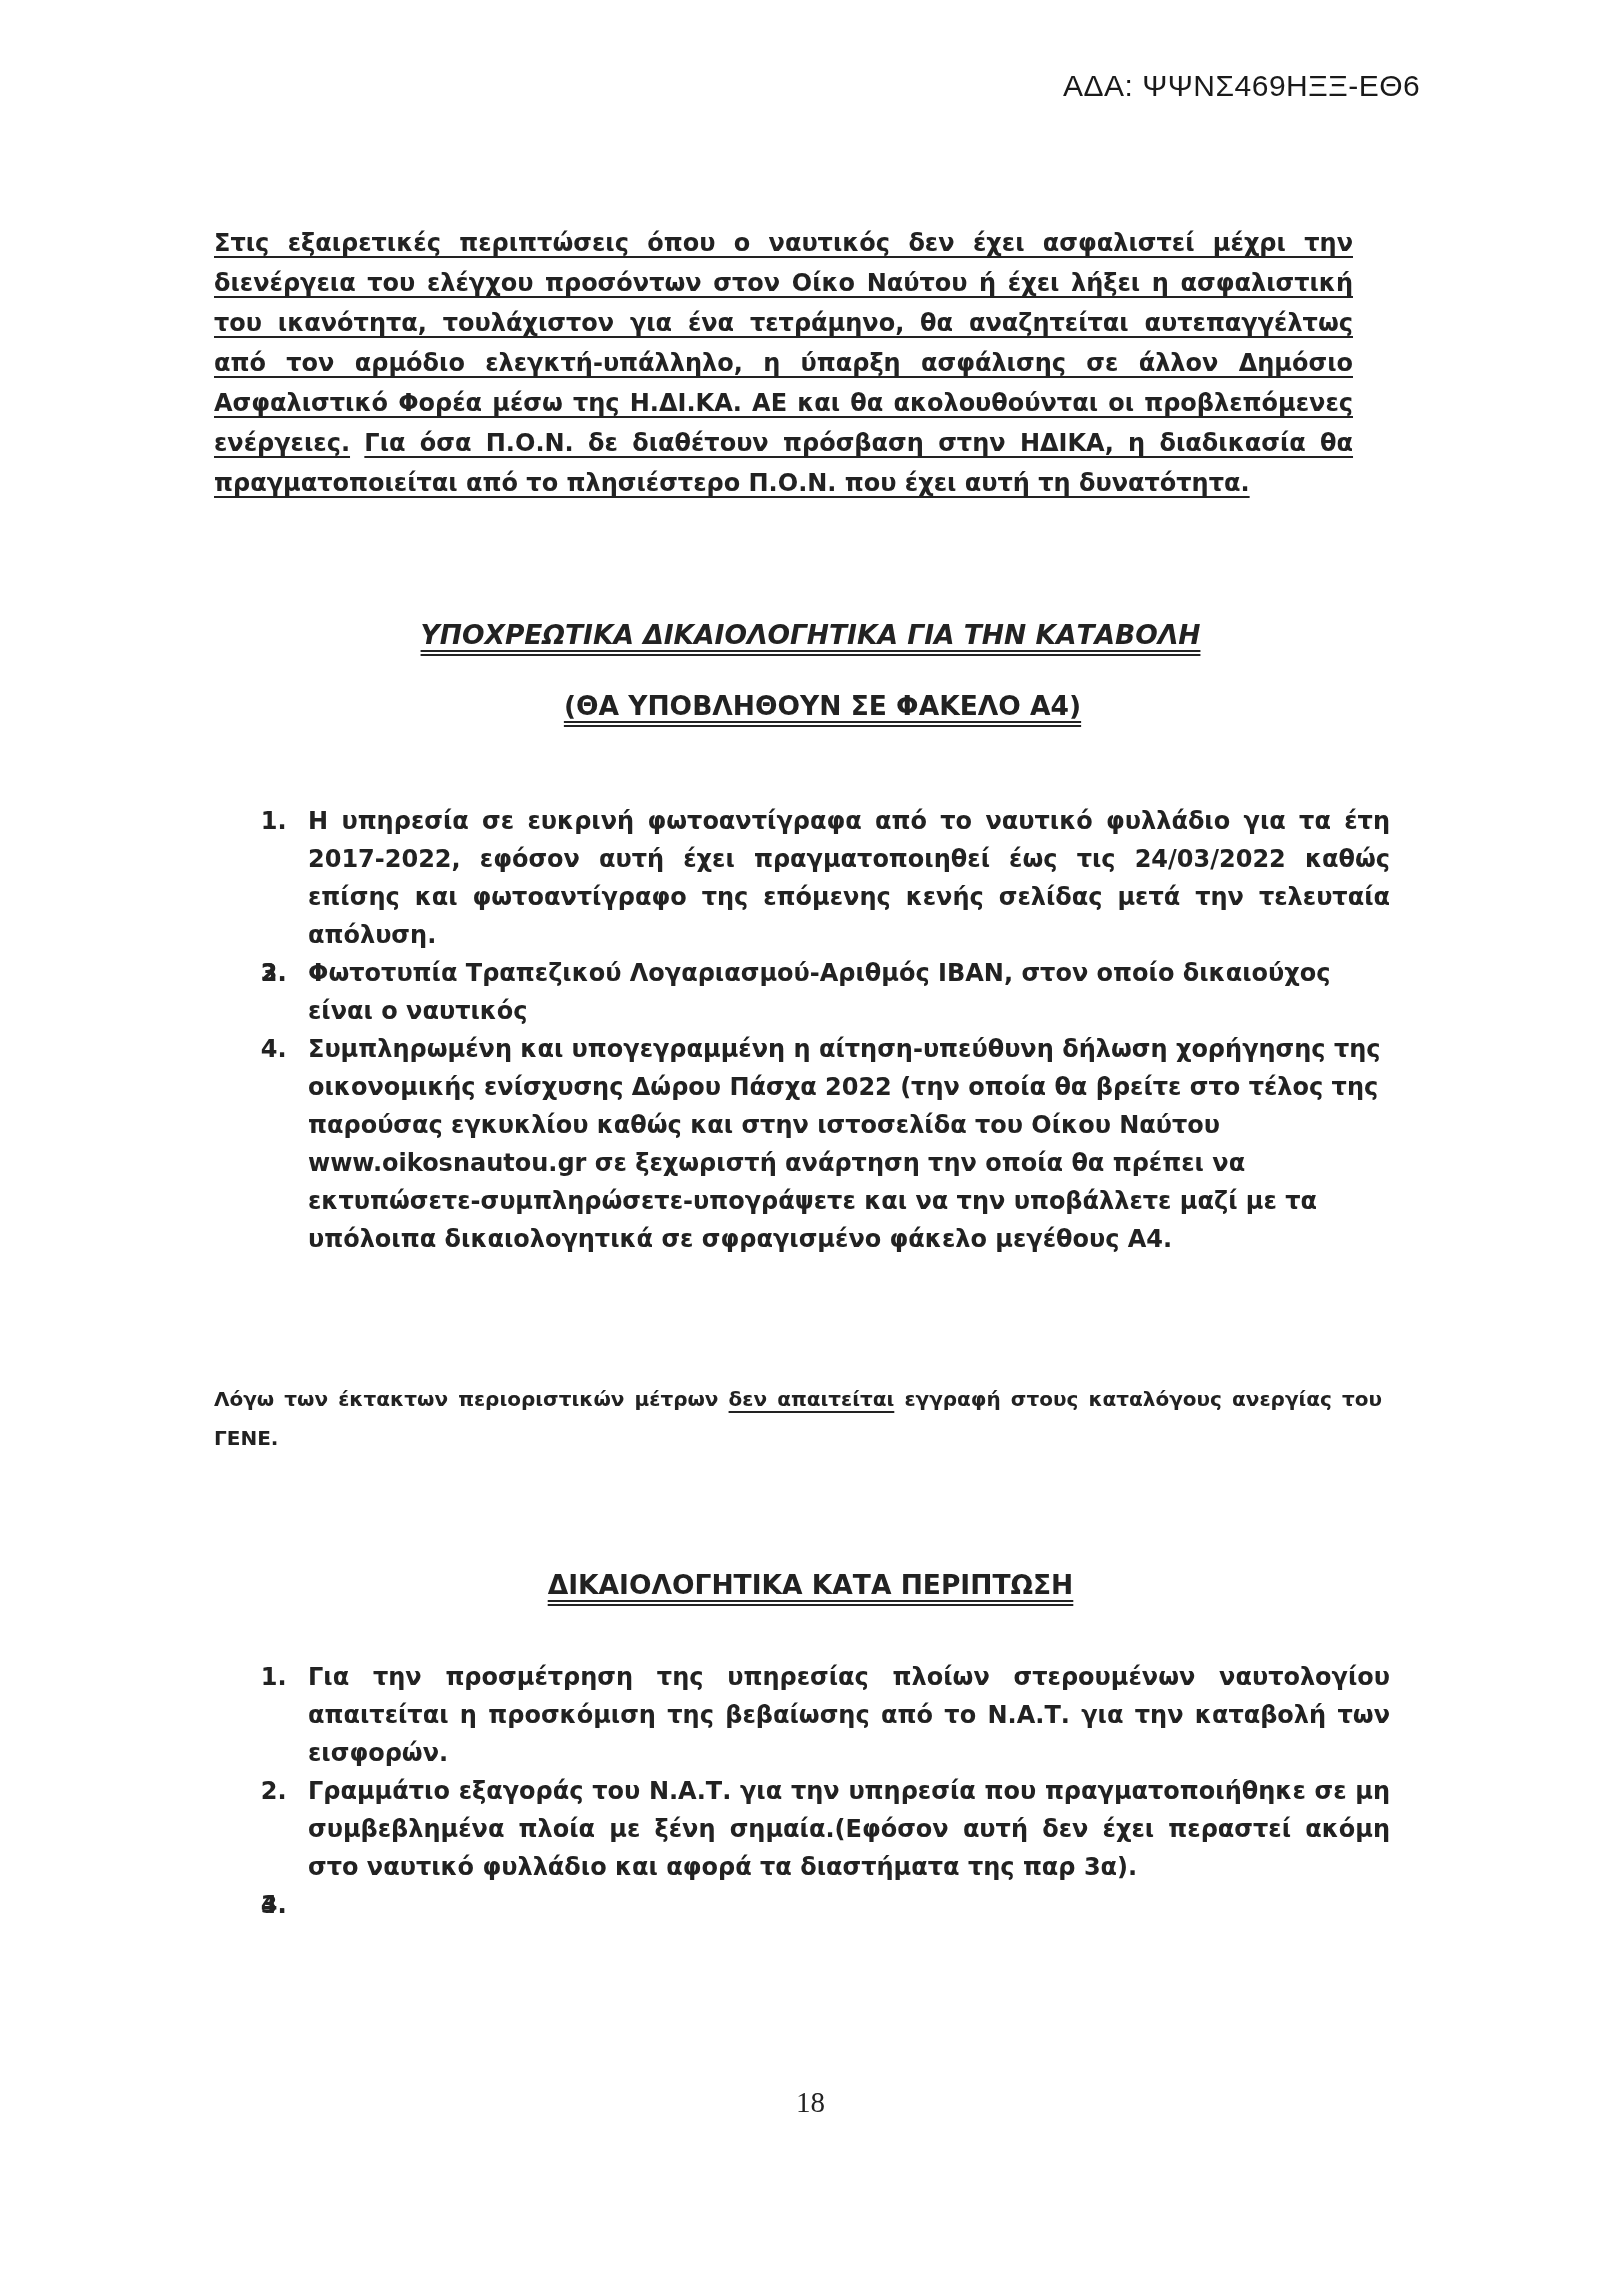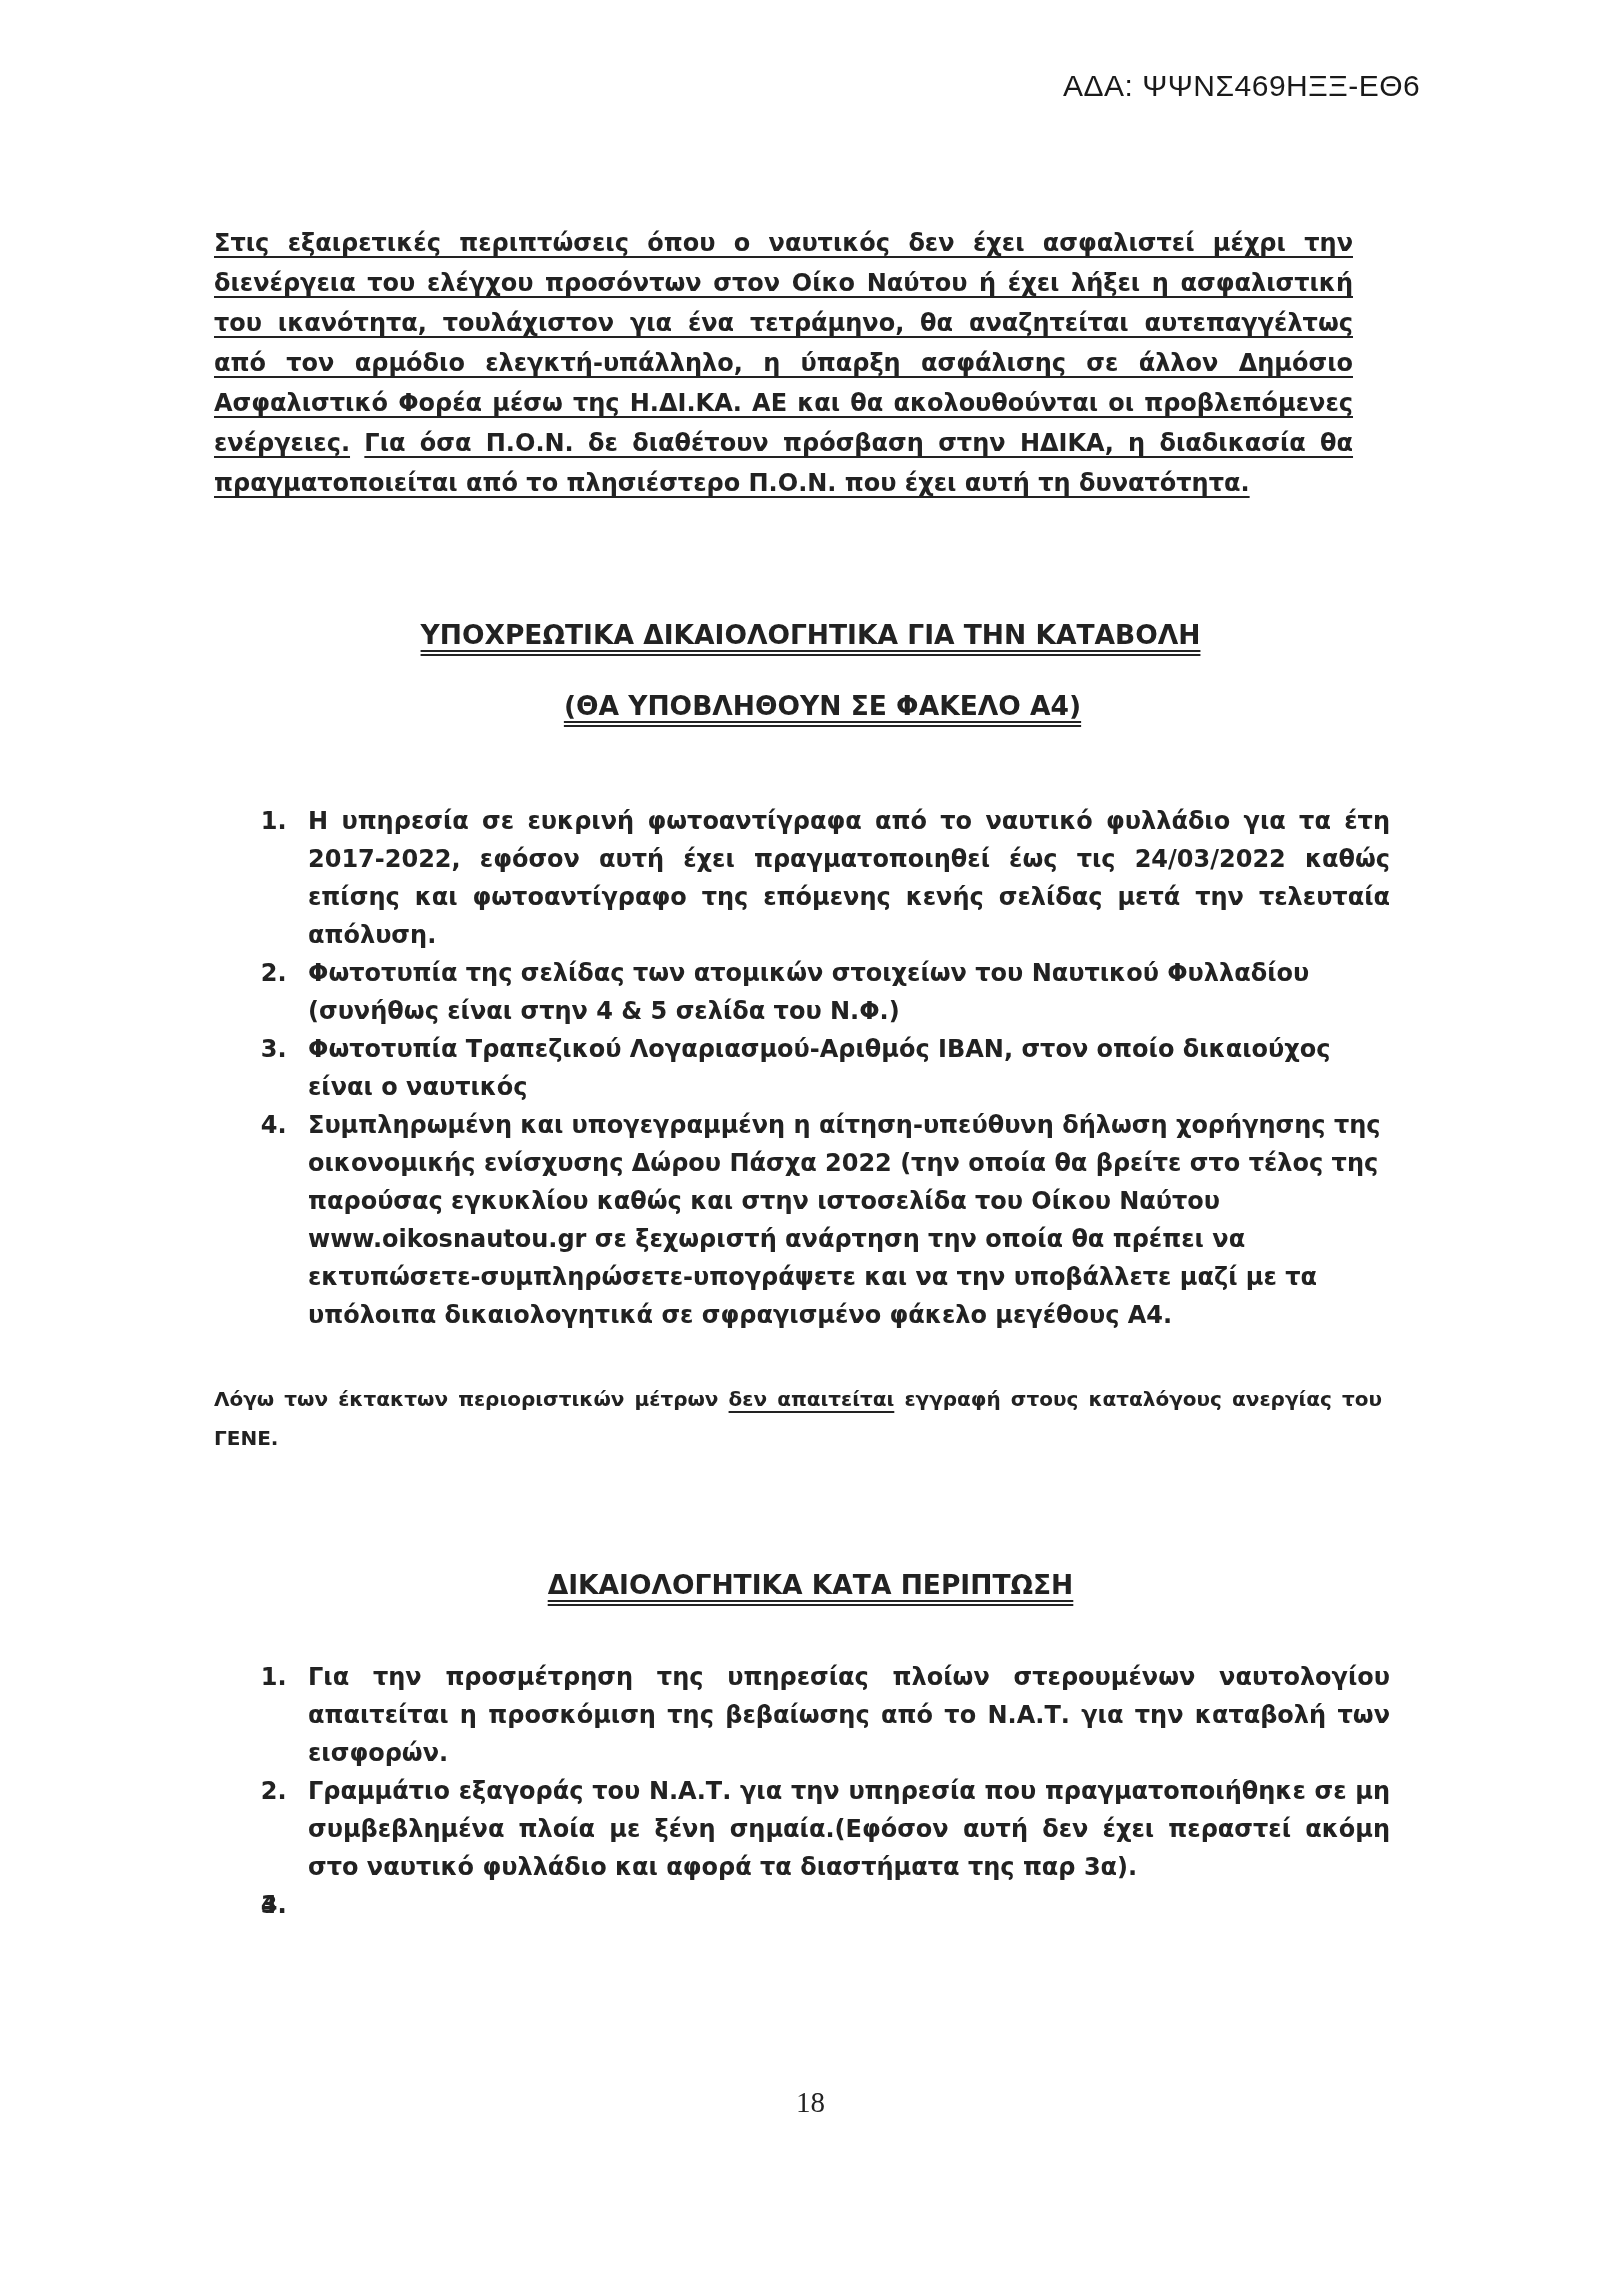--- a/index.html
+++ b/index.html
@@ -7,21 +7,21 @@
          font-family: "DejaVu Sans", sans-serif; color: #222; }
   .ada { position: absolute; top: 69px; left: 1063px; font-family: "Liberation Sans", sans-serif;
          font-size: 30px; color: #1a1a1a; letter-spacing: 0.5px; }
   .para-top { position: absolute; top: 223px; left: 214px; width: 1139px;
               font-size: 24px; font-weight: bold; line-height: 40px; text-align: justify;
               text-align-last: left; color: #222; }
   .para-top span.u { text-decoration: underline; text-decoration-thickness: 2px; text-underline-offset: 4.9px; }
   .heading { position: absolute; left: 0; width: 1621px; text-align: center;
              font-size: 26.5px; font-weight: bold; color: #222; line-height: 39px; }
   .heading span { text-decoration: underline; text-decoration-style: double; text-underline-offset: 5.9px; }
-  .h1 { top: 615px; }
+  .h1 { top: 615px; font-style: italic; }
   .h2 { top: 686px; padding-left: 12px; }
   .h3 { top: 1565px; }
   .list { position: absolute; left: 253px; width: 1137px; margin: 0; padding: 0; list-style: none; }
   .list li { position: relative; padding-left: 55px; font-size: 24px; font-weight: bold;
              line-height: 38px; text-align: justify; color: #222; }
   .list li .num { position: absolute; left: 7.8px; top: 0; }
   .list1 { top: 802px; }
   .list2 { top: 1658px; }
   .link { text-underline-offset: 3.9px; margin-top: 36px; }
   .note { position: absolute; top: 1380px; left: 214px; width: 1168px; font-size: 20px; font-weight: bold;
@@ -47,21 +47,20 @@
   <span>(ΘΑ ΥΠΟΒΛΗΘΟΥΝ ΣΕ ΦΑΚΕΛΟ Α4)</span>
 </div>
 
 <ol class="list list1">
   <li>
     <span class="num">1.</span>
     <span>Η υπηρεσία σε ευκρινή φωτοαντίγραφα από το ναυτικό φυλλάδιο για τα έτη 2017-2022,  εφόσον αυτή έχει πραγματοποιηθεί έως τις 24/03/2022 καθώς επίσης και φωτοαντίγραφο  της επόμενης κενής σελίδας μετά την τελευταία απόλυση.</span>
   </li>
   <li style="text-align:left;">
     <span class="num">2.</span>
-    <span>Φωτοτυπία της σελίδας των ατομικών στοιχείων του Ναυτικού Φυλλαδίου (συνήθως είναι στην 4 &amp; 5 σελίδα  του Ν.Φ.)</span>
   </li>
   <li style="text-align:left;">
     <span class="num">3.</span>
     <span>Φωτοτυπία Τραπεζικού Λογαριασμού-Αριθμός IBAN, στον οποίο δικαιούχος είναι ο ναυτικός</span>
   </li>
   <li style="text-align:left;">
     <span class="num">4.</span>
     <span>Συμπληρωμένη και υπογεγραμμένη η αίτηση-υπεύθυνη δήλωση χορήγησης της οικονομικής ενίσχυσης Δώρου Πάσχα 2022 (την οποία θα βρείτε στο τέλος της παρούσας    εγκυκλίου καθώς και στην ιστοσελίδα του Οίκου Ναύτου </span><span class="link">www.oikosnautou.gr</span><span> σε ξεχωριστή ανάρτηση την οποία θα πρέπει να εκτυπώσετε-συμπληρώσετε-υπογράψετε και να την υποβάλλετε μαζί με τα υπόλοιπα δικαιολογητικά σε σφραγισμένο  φάκελο μεγέθους Α4.</span>
   </li>
 </ol>

